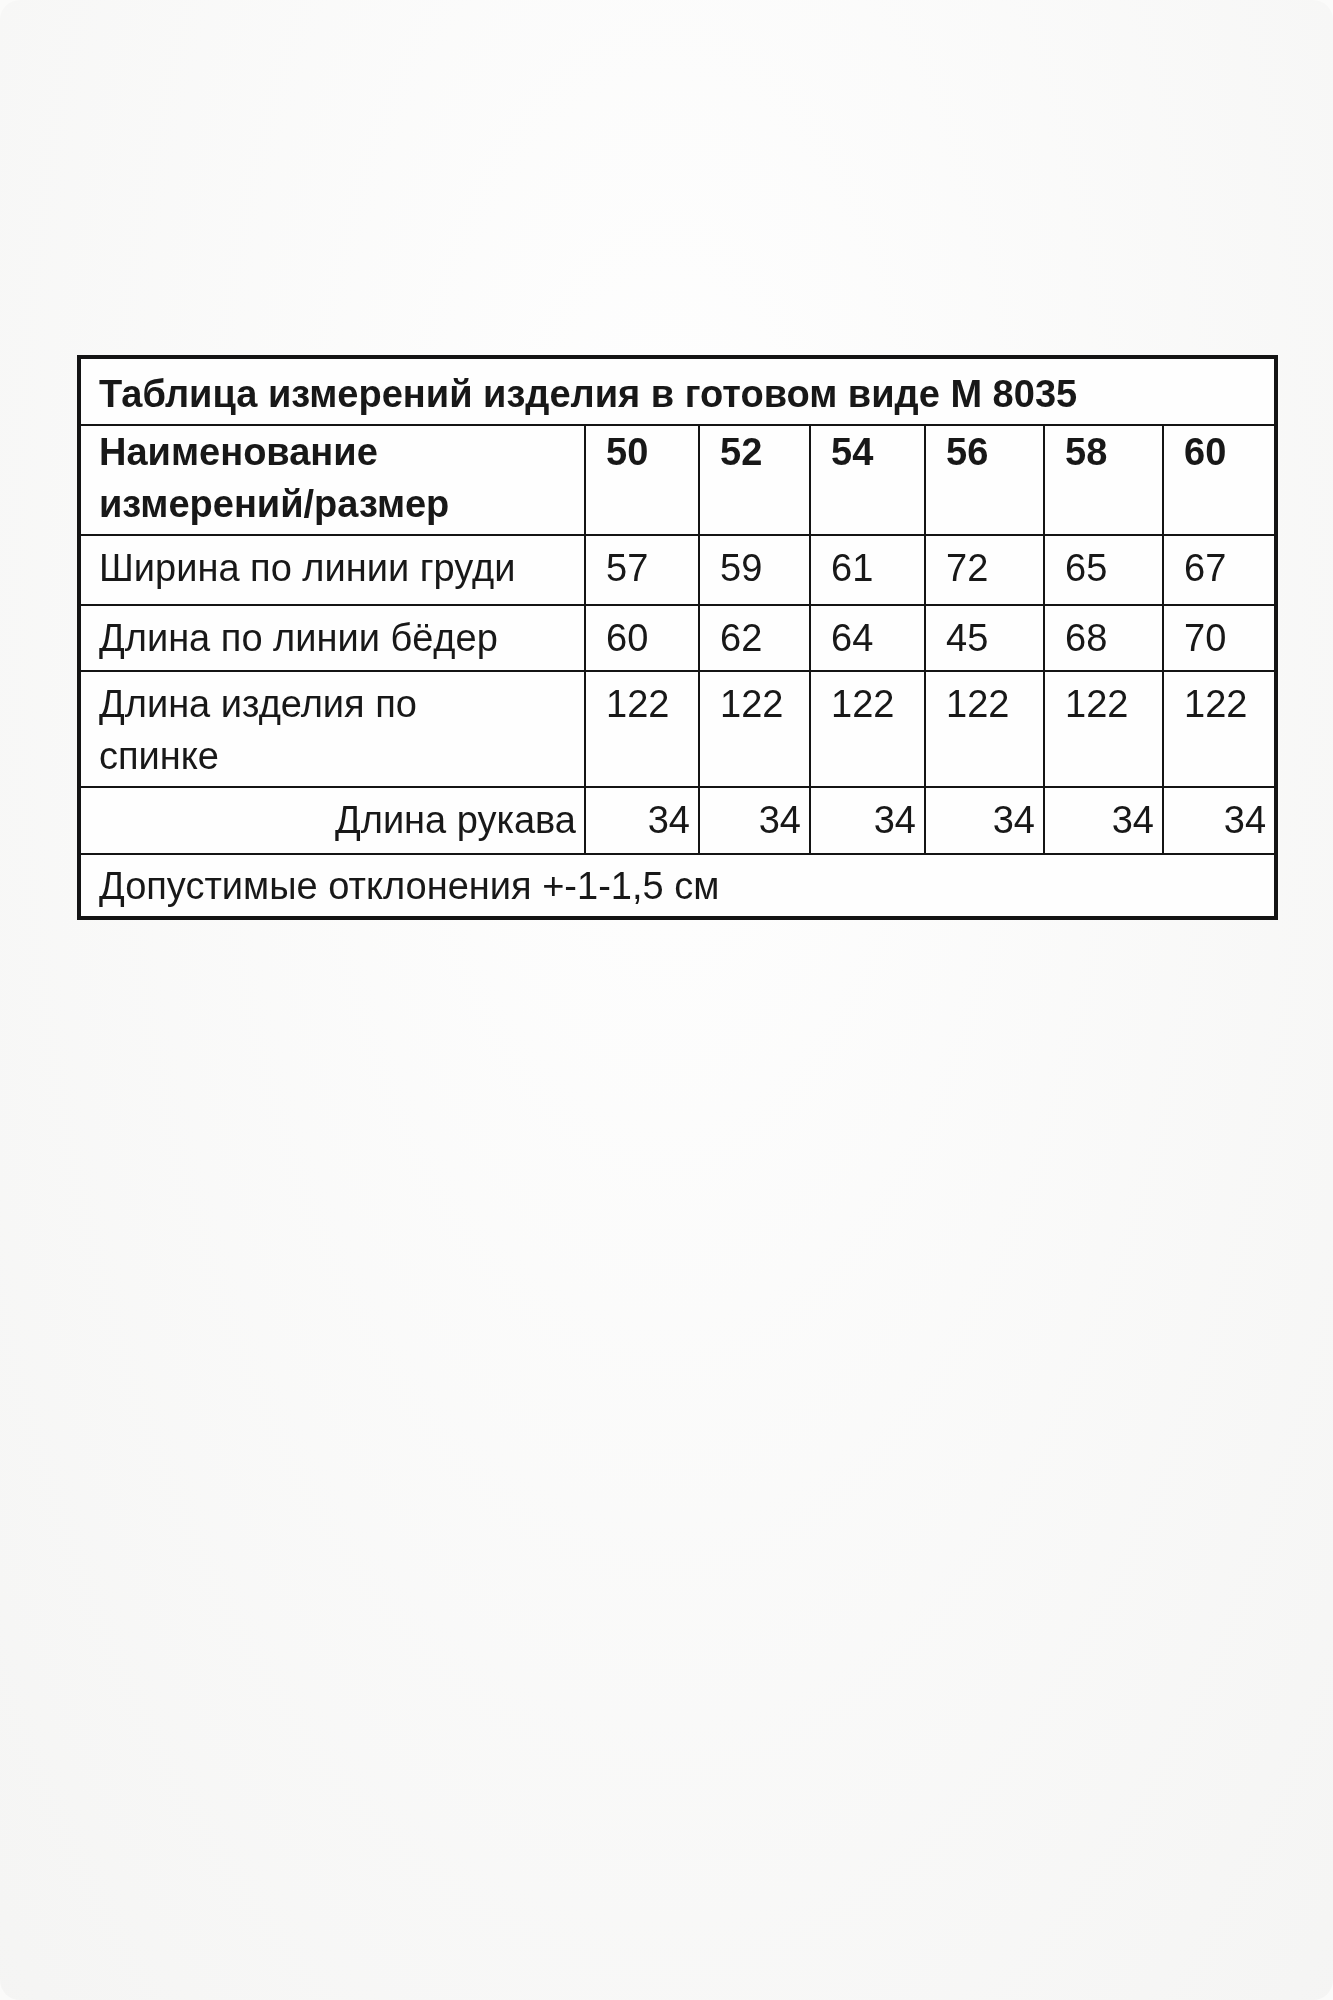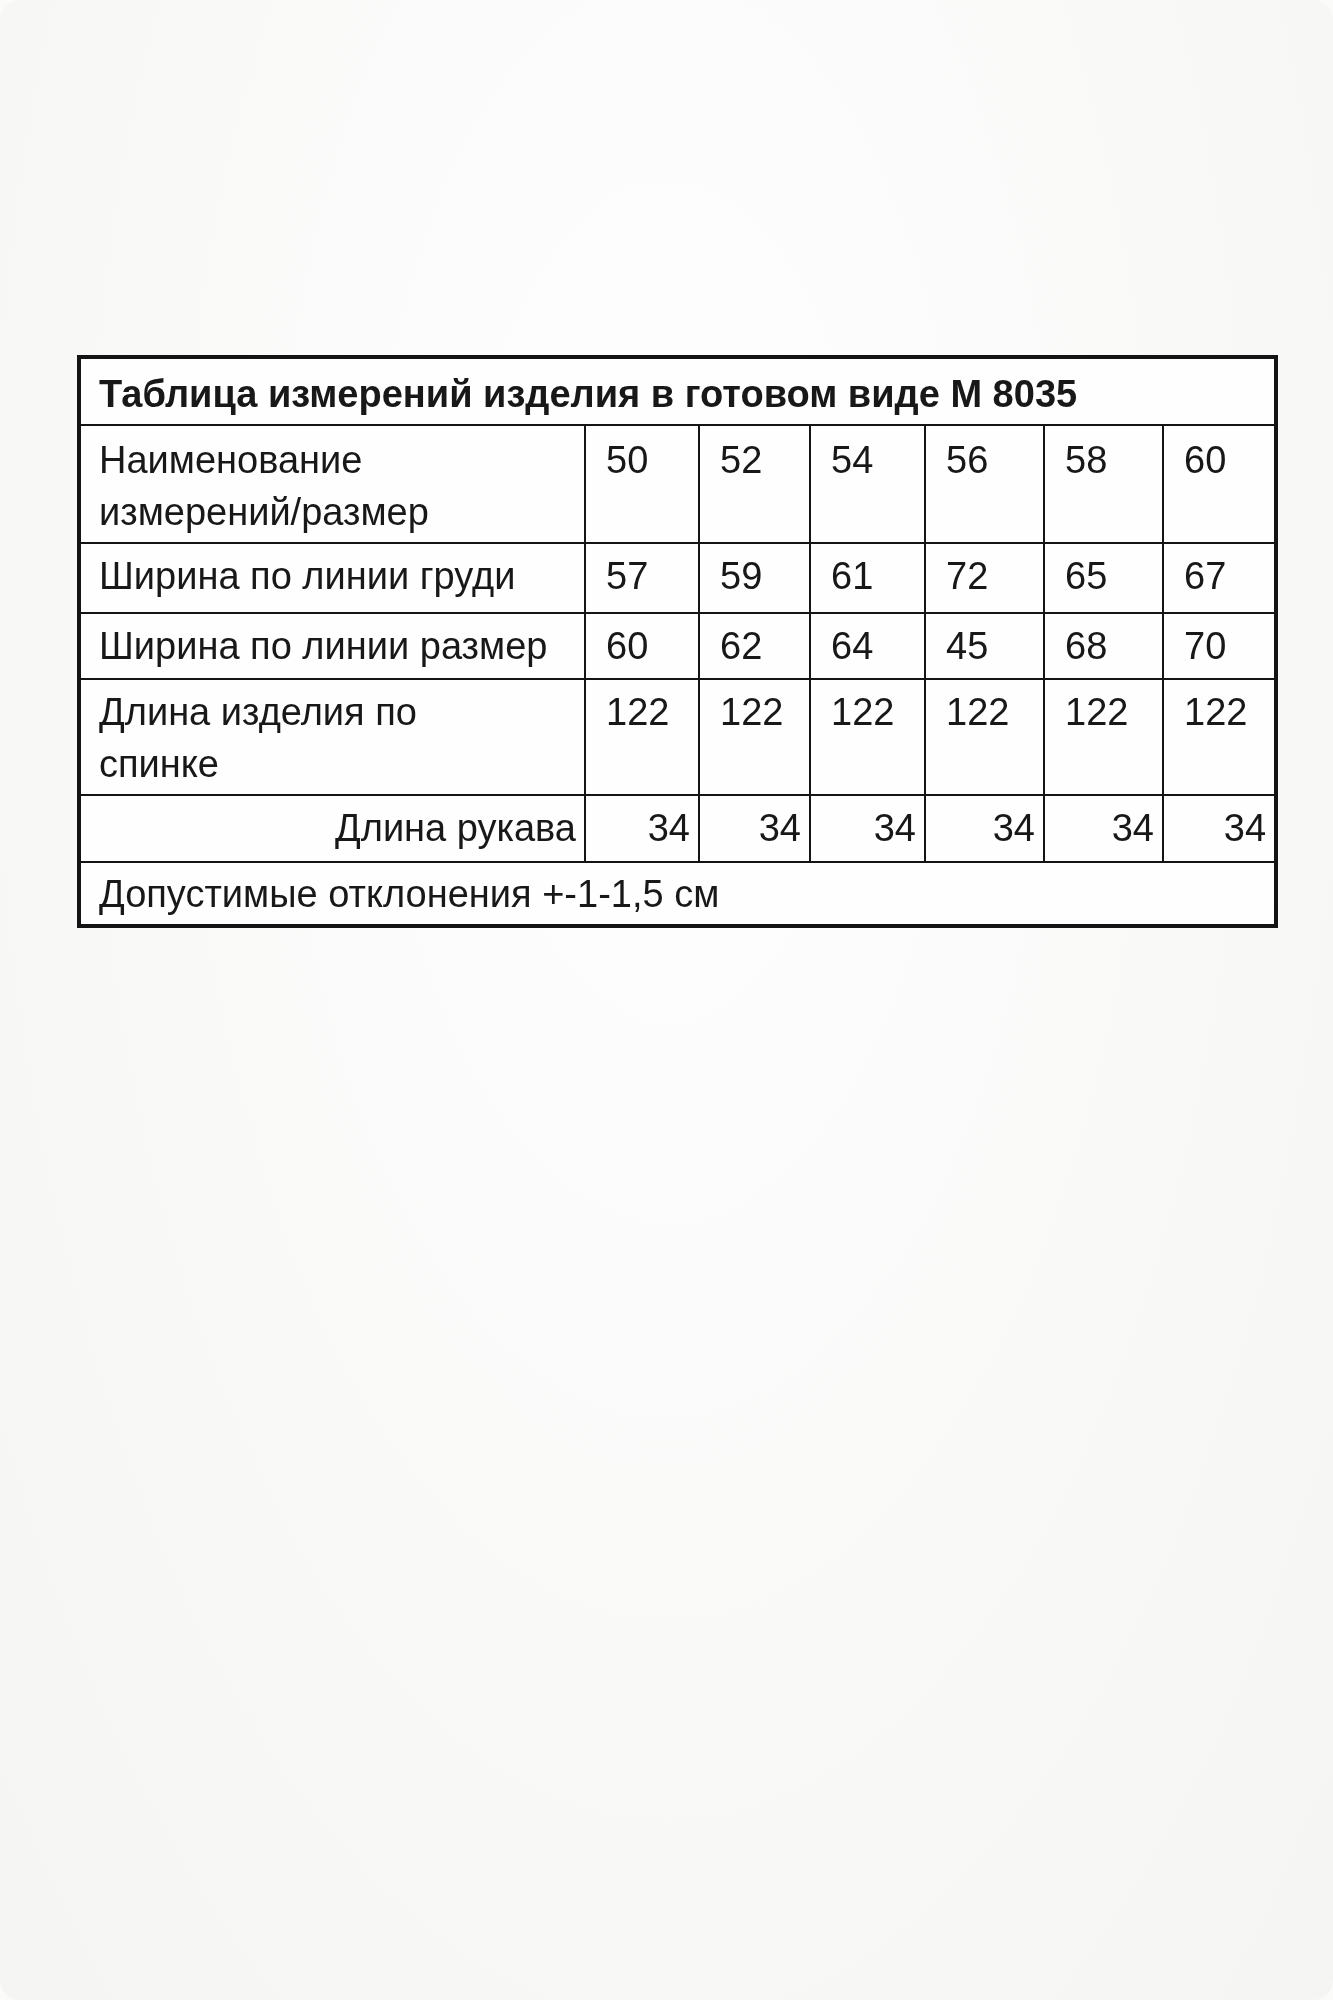--- a/index.html
+++ b/index.html
@@ -40,23 +40,23 @@
     padding: 6px 8px 4px 18px;
     overflow: hidden;
   }
   .measure-table { border: 4px solid #141414; }
   .row-title td {
     font-weight: bold;
     height: 52px;
     padding-top: 9px;
   }
   .row-header td {
-    font-weight: normal;
+    font-weight: bold;
     height: 103px;
-    padding-top: 8px;
+    padding-top: 0;
   }
   .first-col {
     white-space: pre-line;
   }
   .num-cell {
     padding-left: 20px !important;
   }
   .row-single td { height: 55px; text-align: right; }
   .row-r1 td { height: 58px; }
   .row-r2 td { height: 54px; }
@@ -99,21 +99,21 @@
       <tr class="row-r1">
           <td class="first-col">Ширина по линии груди</td>
           <td class="num-cell">57</td>
           <td class="num-cell">59</td>
           <td class="num-cell">61</td>
           <td class="num-cell">72</td>
           <td class="num-cell">65</td>
           <td class="num-cell">67</td>
         </tr>
         <tr class="row-r2">
-          <td class="first-col">Ширина по линии размер</td>
+          <td class="first-col">Длина по линии бёдер</td>
           <td class="num-cell">60</td>
           <td class="num-cell">62</td>
           <td class="num-cell">64</td>
           <td class="num-cell">45</td>
           <td class="num-cell">68</td>
           <td class="num-cell">70</td>
         </tr>
         <tr class="row-double">
           <td class="first-col">Длина изделия по
 спинке</td>

